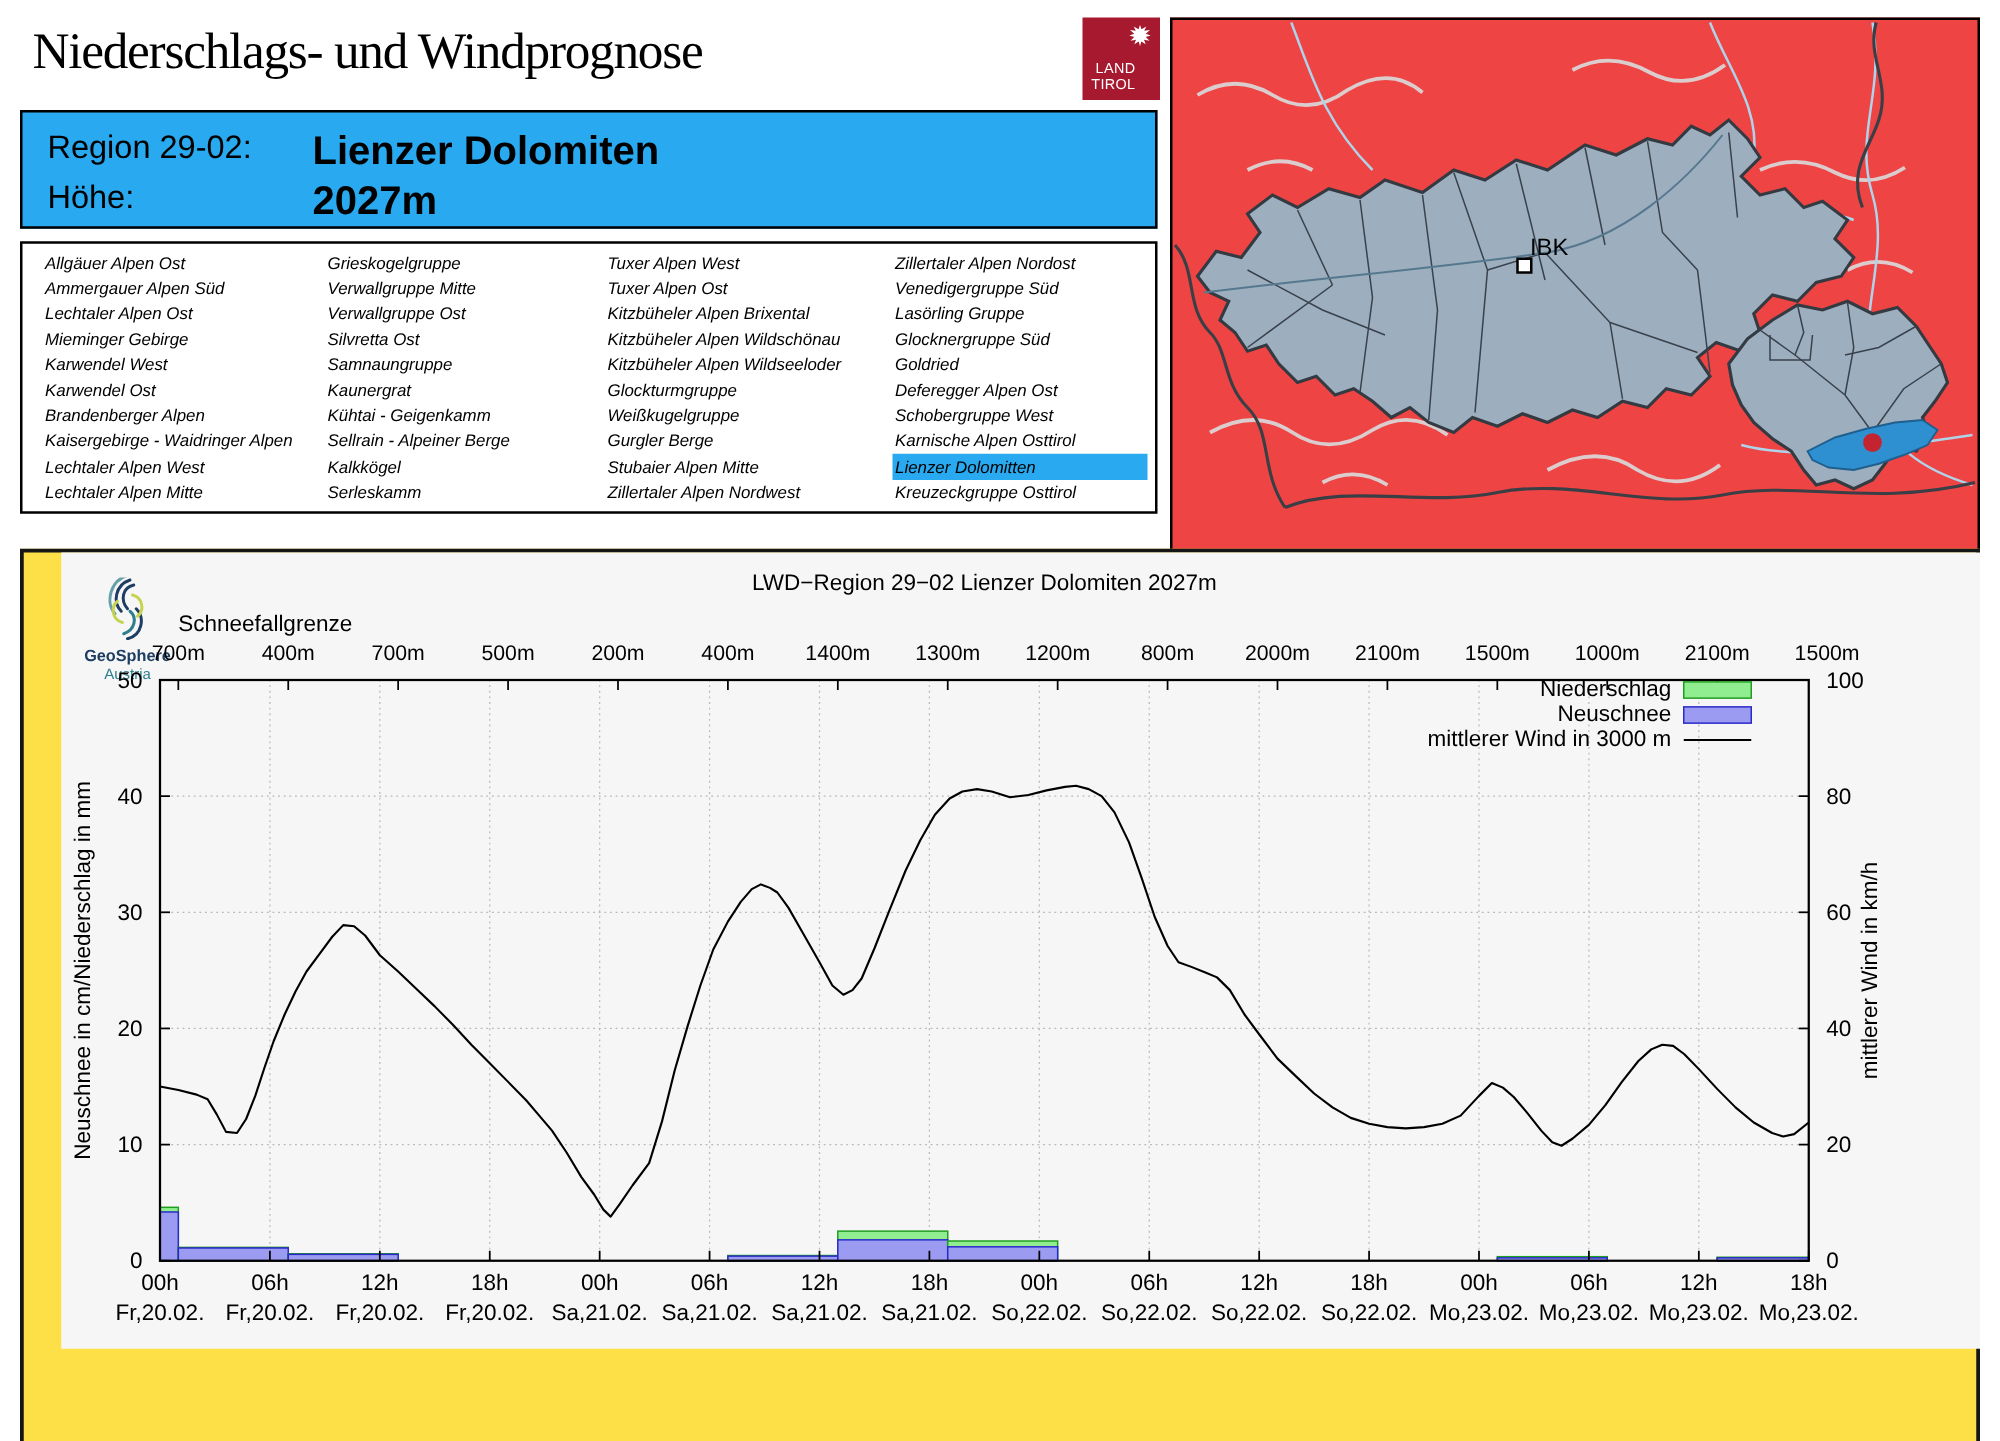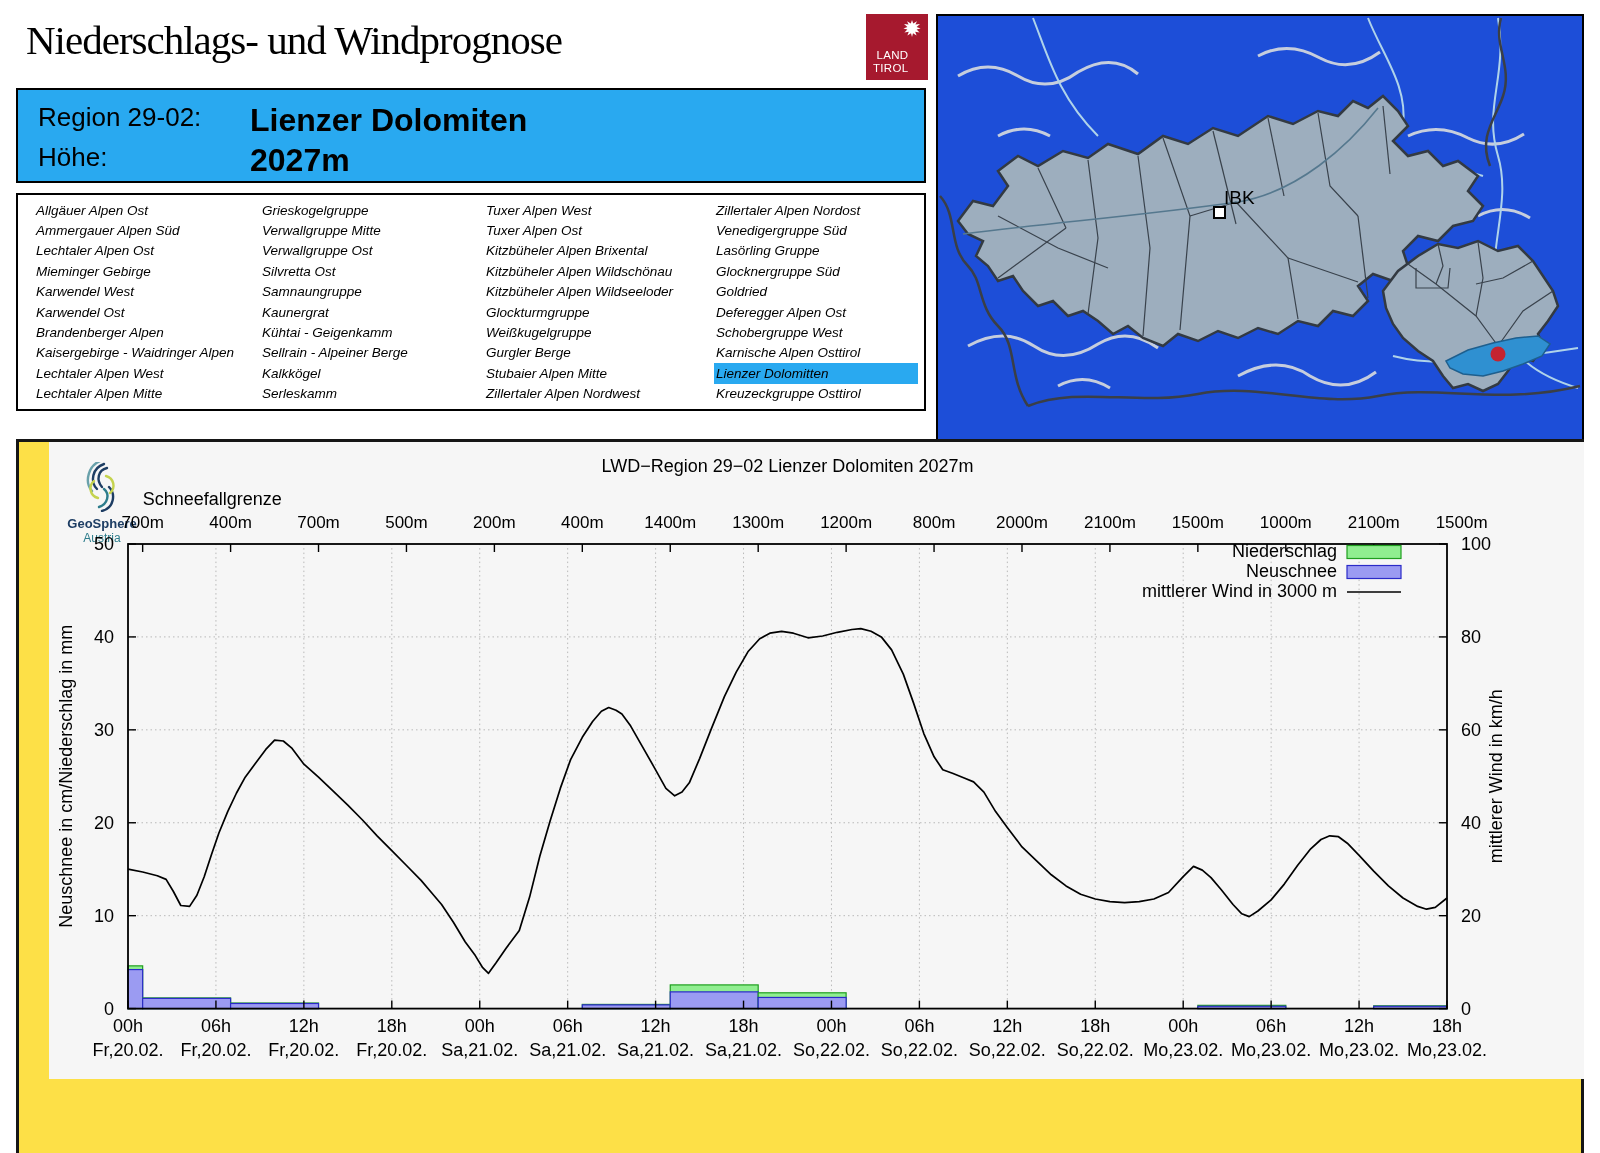--- a/index.html
+++ b/index.html
@@ -19,21 +19,21 @@
   #hdr-box .val{position:absolute;left:232px;font-weight:bold;font-size:32px;}
 
   
   #region-list{left:16px;top:193px;width:910px;height:218px;background:#fff;border:2px solid #000;
       box-sizing:border-box;display:grid;grid-template-columns:226px 224px 230px 220px;
       grid-template-rows:repeat(10,1fr);grid-auto-flow:column;padding:5px 0 5px 16px;font-size:13.5px;font-style:italic;}
   .rcell{display:flex;align-items:center;white-space:nowrap;padding-left:2px;}
   .rcell.hl{background:#29A9F0;margin-right:16px;}
 
   
-  #map-box{left:936px;top:14px;width:648px;height:509px;border:2px solid #000;box-sizing:border-box;background:#1d4ed8;}
+  #map-box{left:936px;top:14px;width:648px;height:509px;border:2px solid #000;box-sizing:border-box;background:#ef4444;}
   #map-box svg{display:block;}
 
   
   #chart-panel{left:16px;top:425px;width:1568px;height:886px;border:3px solid #161616;box-sizing:border-box;background:#fde047;margin-top:14px;}
   #chart-canvas-bg{position:absolute;left:30px;top:0px;width:1535px;height:637px;background:#f6f6f6;}
   #geosphere{position:absolute;left:38px;top:20px;width:90px;text-align:center;}
   #geosphere .g1{font-size:13px;font-weight:bold;color:#1d3d63;}
   #geosphere .g2{font-size:12px;color:#2e7d8c;}
   #chart-svg{position:absolute;left:0;top:0;}
 </style>

